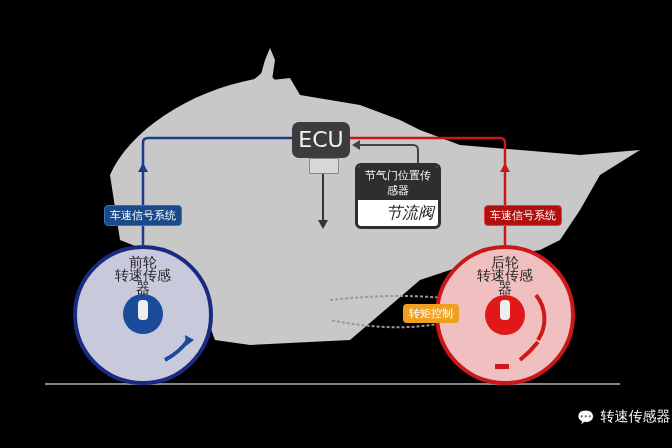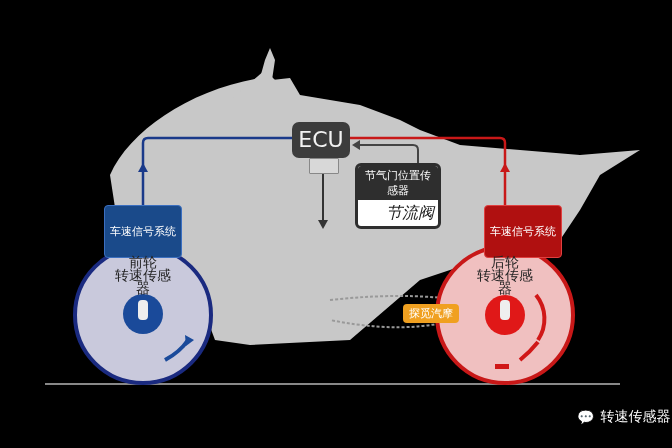--- a/index.html
+++ b/index.html
@@ -1,20 +1,20 @@
 <!DOCTYPE html>
 <html><head>
 <meta charset="utf-8">
 <style>
   html,body{margin:0;padding:0;background:#000;}
   #stage{position:relative;width:672px;height:448px;background:#000;overflow:hidden;font-family:"DejaVu Sans",sans-serif;}
   svg.bg{position:absolute;left:0;top:0;}
   .ecu{position:absolute;left:292px;top:122px;width:58px;height:36px;background:#3c3c3c;border-radius:7px;color:#f2f2f2;font-size:22px;text-align:center;line-height:36px;font-family:"DejaVu Sans",sans-serif;}
   .ecu-conn{position:absolute;left:309px;top:158px;width:28px;height:14px;background:#d8d8d8;border:1px solid #888;border-radius:1px;}
-  .label-box{position:absolute;color:#fff;font-size:11px;border-radius:4px;padding:18px 5px;white-space:nowrap;}
+  .label-box{position:absolute;color:#fff;font-size:11px;border-radius:4px;padding:2px 5px;white-space:nowrap;}
   .blue-lbl{left:104px;top:205px;background:#1a4a8a;border:1px solid #3b6fc0;}
   .red-lbl{left:484px;top:205px;background:#b01010;border:1px solid #e04040;}
   .panel{position:absolute;border:3px solid #2e2e2e;border-radius:6px;background:#fff;overflow:hidden;}
   .panel .hdr{background:#2e2e2e;color:#fff;font-size:11px;padding:2px 4px;text-align:center;}
   .panel .cap{position:absolute;font-size:16px;color:#222;font-style:italic;}
   .throttle{left:355px;top:163px;width:80px;height:60px;}
   .engine{left:255px;top:231px;width:100px;height:105px;}
   .wheel-text{position:absolute;font-size:14px;color:#222;text-align:center;line-height:13px;}
   .torque{position:absolute;left:403px;top:304px;background:#f0a020;color:#fff;font-size:11px;padding:2px 6px;border-radius:4px;}
   .brand{position:absolute;left:577px;top:408px;color:#fff;font-size:14px;display:flex;align-items:center;gap:6px;}
@@ -74,19 +74,19 @@
 
   <div class="wheel-text" style="left:113px;top:256px;width:60px;">
     <div>前轮</div>
     <div>转速传感器</div>
   </div>
   <div class="wheel-text" style="left:475px;top:256px;width:60px;">
     <div>后轮</div>
     <div>转速传感器</div>
   </div>
 
-  <div class="torque">探觅汽摩</div>
+  <div class="torque">转矩控制</div>
 
   <div class="brand">
     <span>💬</span>
     <span>转速传感器</span>
   </div>
 </div>
 
 </body></html>

